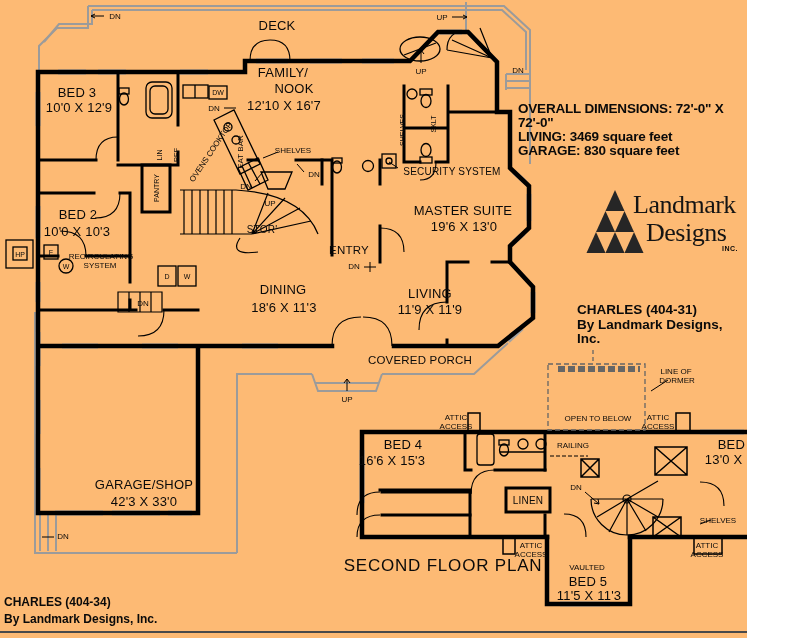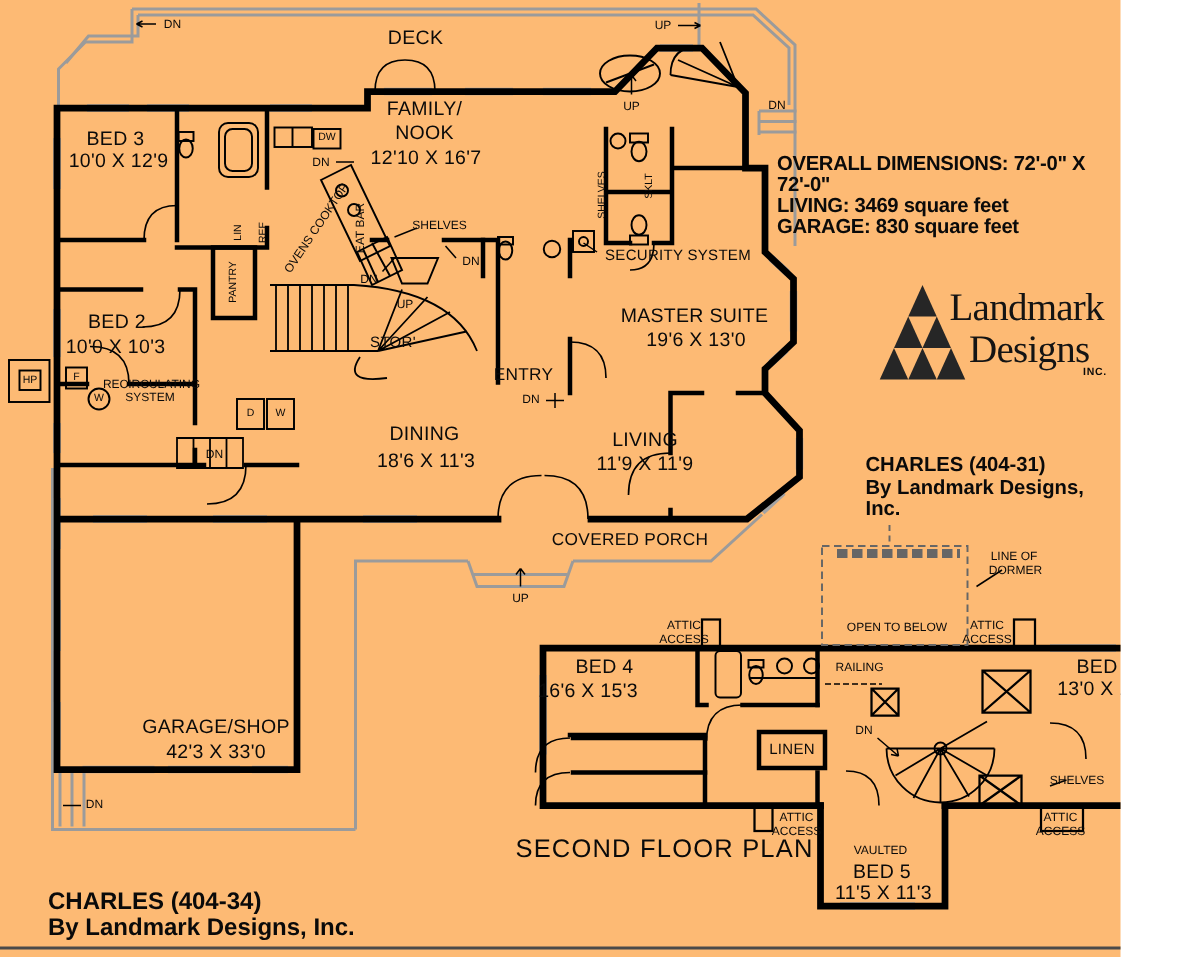--- a/index.html
+++ b/index.html
@@ -11,21 +11,21 @@
   .t11{font-size:11.5px;}
   .md{font-size:10px;}
   .sm{font-size:8px;letter-spacing:0;}
   .xs{font-size:7px;letter-spacing:0;}
   .vert{transform:translate(-50%,-50%) rotate(-90deg);}
   .diag{transform:translate(-50%,-50%) rotate(-56deg);}
   .title{font-size:17px;letter-spacing:.8px;}
   .stats{position:absolute;left:518px;top:102px;font-weight:bold;font-size:13.5px;
          line-height:14px;letter-spacing:-.2px;}
   .planref{position:absolute;left:577px;top:303px;font-weight:bold;font-size:13.5px;line-height:14.5px;}
-  .sheetref{position:absolute;left:4px;top:594px;font-weight:bold;font-size:16px;line-height:16.5px;margin-left:28px;}
+  .sheetref{position:absolute;left:4px;top:594px;font-weight:bold;font-size:12px;line-height:16.5px;}
   .brandname{position:absolute;font-family:"Liberation Serif",serif;font-size:26px;
              letter-spacing:-.5px;color:#141414;}
   .brandinc{position:absolute;left:722px;top:245px;font-size:7px;font-weight:bold;letter-spacing:.5px;}
   .botline{position:absolute;left:0;top:631px;width:800px;height:2px;background:#4a4a4a;}
 </style>
 </head>
 <body>
 
 <div class="sheet">
 
@@ -200,21 +200,21 @@
 </svg>
 
 <div class="lbl" style="left:277px;top:25px">DECK</div>
 <div class="lbl sm" style="left:115px;top:16px">DN</div>
 <div class="lbl sm" style="left:442px;top:17px">UP</div>
 
 <div class="lbl" style="left:77px;top:92px">BED 3</div>
 <div class="lbl" style="left:79px;top:107px">10'0 X 12'9</div>
 
 <div class="lbl" style="left:283px;top:72px">FAMILY/</div>
-<div class="lbl" style="left:283px;top:88px">NOOK</div>
+<div class="lbl" style="left:294px;top:88px">NOOK</div>
 <div class="lbl" style="left:284px;top:105px">12'10 X 16'7</div>
 
 <div class="lbl xs" style="left:218px;top:92px">DW</div>
 <div class="lbl sm" style="left:214px;top:108px">DN</div>
 <div class="lbl sm" style="left:293px;top:150px">SHELVES</div>
 <div class="lbl sm" style="left:246px;top:186px">DN</div>
 <div class="lbl sm" style="left:314px;top:174px">DN</div>
 <div class="lbl sm" style="left:421px;top:71px">UP</div>
 <div class="lbl sm" style="left:518px;top:70px">DN</div>
 <div class="lbl xs vert" style="left:433px;top:124px">SKLT</div>

